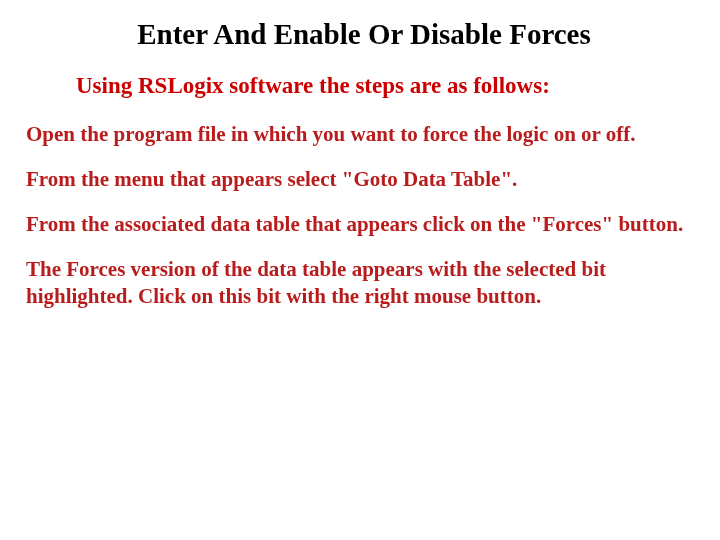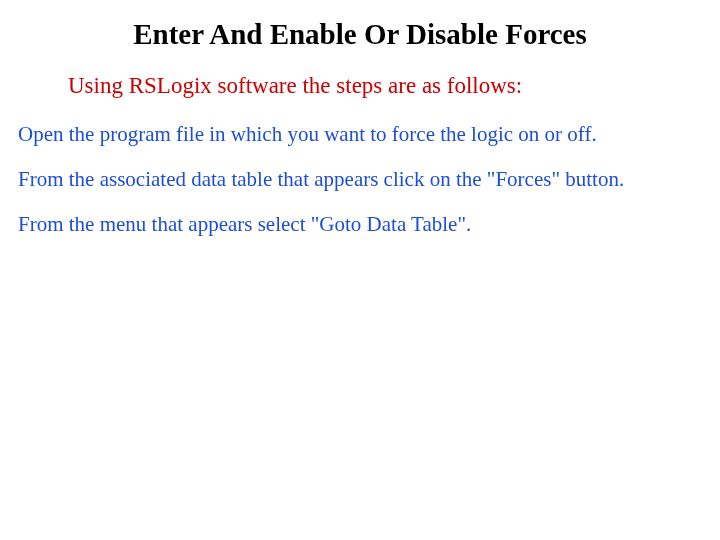--- a/index.html
+++ b/index.html
@@ -5,49 +5,50 @@
     body {
       margin: 0;
       padding: 0;
       width: 720px;
       height: 540px;
       background: #ffffff;
       font-family: "Times New Roman", Times, serif;
       overflow: hidden;
     }
     .slide {
-      padding: 18px 18px 20px 18px;
+      padding: 18px 18px 20px 26px;
       box-sizing: border-box;
     }
     .title {
       font-size: 29px;
       font-weight: bold;
       text-align: center;
       color: #000000;
       margin: 0 0 22px 0;
       padding: 0 60px;
     }
     .subtitle {
       font-size: 23px;
-      font-weight: normal;
+      font-weight: bold;
       color: #cc0000;
       margin: 0 0 22px 0;
       padding-left: 50px;
     }
     .step {
       font-size: 21px;
-      font-weight: normal;
-      color: #1d4ed8;
+      font-weight: bold;
+      color: #b91c1c;
       line-height: 1.28;
       margin: 0 0 18px 0;
       padding: 0 8px 0 0;
     }
   </style>
 </head>
 <body>
 
 <div class="slide">
   <h1 class="title">Enter And Enable Or Disable Forces</h1>
   <div class="subtitle">Using RSLogix software the steps are as follows:</div>
   <div class="step">Open the program file in which you want to force the logic on or off.</div>
+  <div class="step">From the menu that appears select "Goto Data Table".</div>
   <div class="step">From the associated data table that appears click on the "Forces" button.</div>
-  <div class="step">From the menu that appears select "Goto Data Table".</div>
+  <div class="step">The Forces version of the data table appears with the selected bit highlighted. Click on this bit with the right mouse button.</div>
 </div>
 
 </body></html>

